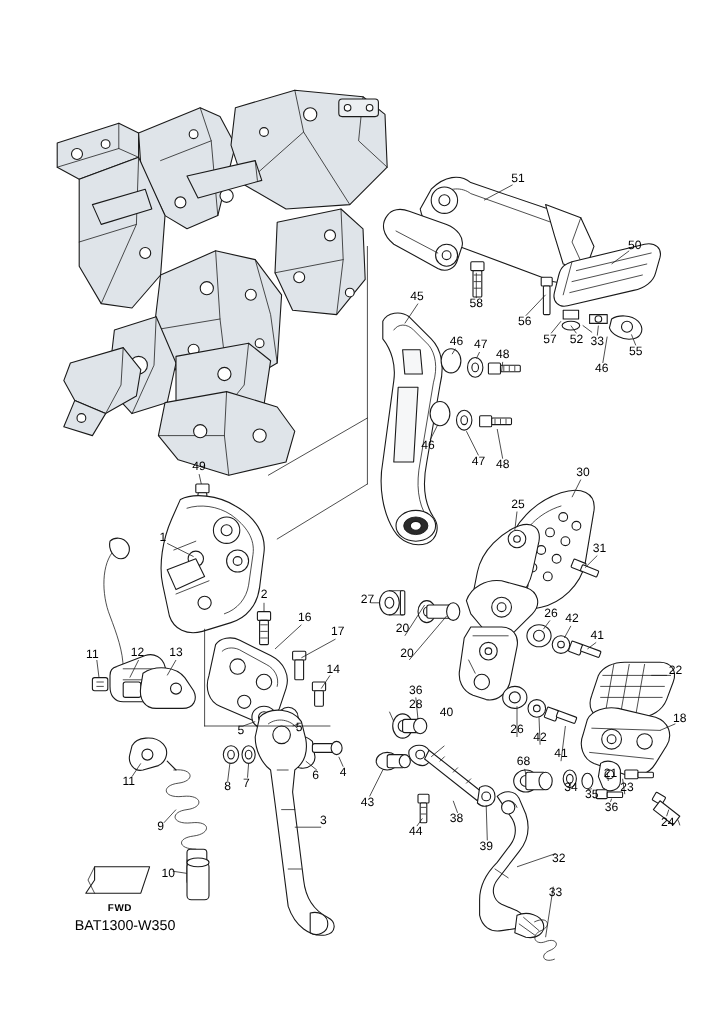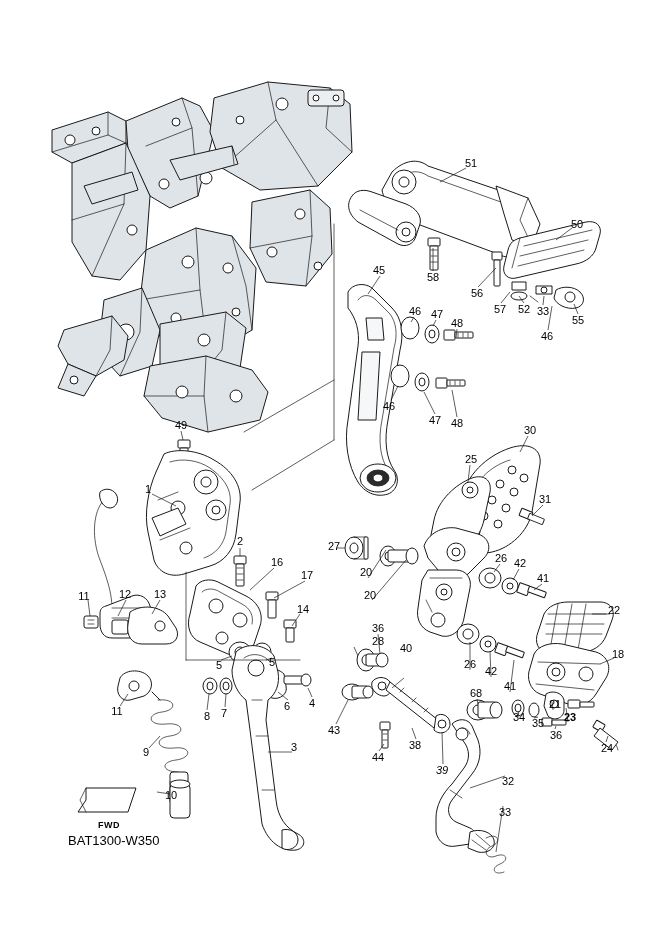--- a/index.html
+++ b/index.html
@@ -538,40 +538,40 @@
       <div class="callout" style="left: 160px; top: 594px;">13</div>
       <div class="callout" style="left: 303px; top: 609px;">14</div>
       <div class="callout" style="left: 618px; top: 654px;">18</div>
       <div class="callout" style="left: 352px; top: 641px; margin-left: 26px;">28</div>
       <div class="callout" style="left: 378px; top: 628px;">36</div>
       <div class="callout" style="left: 406px; top: 648px;">40</div>
       <div class="callout" style="left: 470px; top: 664px;">26</div>
       <div class="callout" style="left: 491px; top: 671px;">42</div>
       <div class="callout" style="left: 510px; top: 686px;">41</div>
       <div class="callout" style="left: 555px; top: 704px;">21</div>
-      <div class="callout" style="left: 570px; top: 717px; font-weight: bold;">23</div>
+      <div class="callout" style="left: 570px; top: 717px;">23</div>
       <div class="callout" style="left: 607px; top: 748px;">24</div>
       <div class="callout" style="left: 476px; top: 693px;">68</div>
       <div class="callout" style="left: 519px; top: 717px;">34</div>
       <div class="callout" style="left: 538px; top: 723px;">35</div>
       <div class="callout" style="left: 556px; top: 735px;">36</div>
       <div class="callout" style="left: 219px; top: 665px;">5</div>
       <div class="callout" style="left: 272px; top: 662px;">5</div>
       <div class="callout" style="left: 287px; top: 706px;">6</div>
       <div class="callout" style="left: 312px; top: 703px;">4</div>
       <div class="callout" style="left: 207px; top: 716px;">8</div>
       <div class="callout" style="left: 224px; top: 713px;">7</div>
       <div class="callout" style="left: 117px; top: 711px;">11</div>
       <div class="callout" style="left: 334px; top: 730px;">43</div>
       <div class="callout" style="left: 378px; top: 757px;">44</div>
       <div class="callout" style="left: 415px; top: 745px;">38</div>
-      <div class="callout" style="left: 442px; top: 770px; font-style: italic;">39</div>
+      <div class="callout" style="left: 442px; top: 770px;">39</div>
       <div class="callout" style="left: 508px; top: 781px;">32</div>
       <div class="callout" style="left: 505px; top: 812px;">33</div>
       <div class="callout" style="left: 146px; top: 752px;">9</div>
       <div class="callout" style="left: 294px; top: 747px;">3</div>
-      <div class="callout" style="left: 153px; top: 795px; margin-left: 18px;">10</div>
+      <div class="callout" style="left: 153px; top: 795px;">10</div>
     </div>
 
   <div id="fwd-label">FWD</div>
   <div id="partcode">BAT1300-W350</div>
 
 </div>
 
 </body></html>

